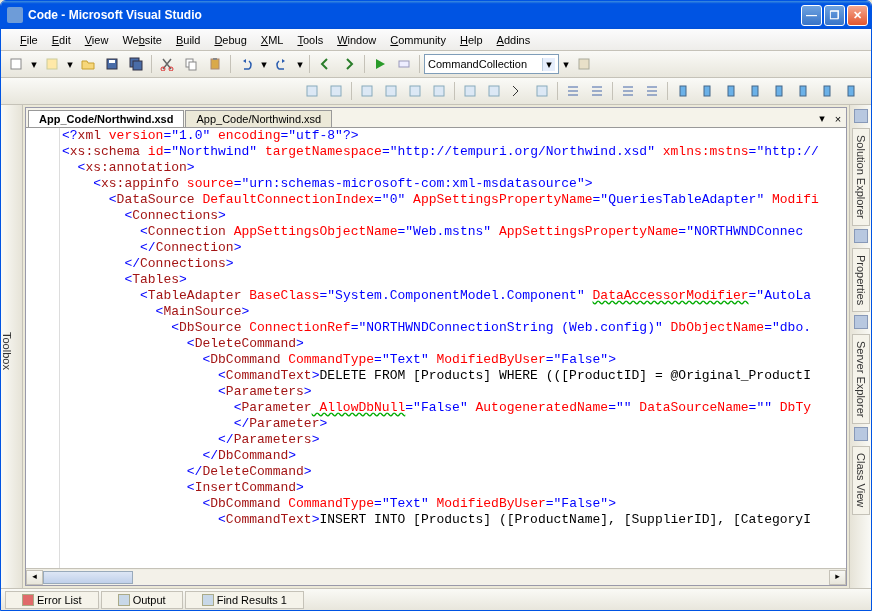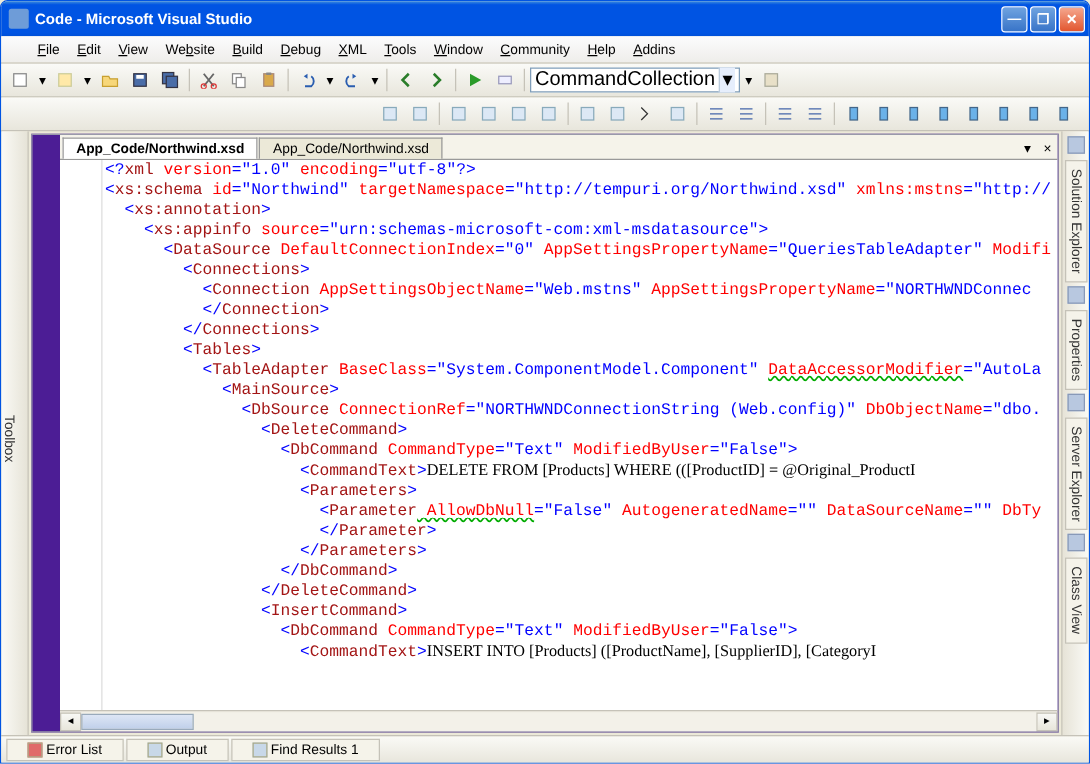--- a/index.html
+++ b/index.html
@@ -4,47 +4,47 @@
 <style>
 * { margin:0; padding:0; box-sizing:border-box; }
 body { font-family:Tahoma,Arial,sans-serif; font-size:11px; background:#ece9d8; overflow:hidden; width:872px; height:611px; }
 .window { width:872px; height:611px; border:1px solid #0054e3; border-radius:6px 6px 0 0; background:#ece9d8; display:flex; flex-direction:column; }
 .titlebar { height:28px; background:linear-gradient(to bottom,#3c8cde 0%,#0054e3 10%,#0054e3 90%,#0050d8 100%); color:#fff; display:flex; align-items:center; padding:0 3px 0 6px; border-radius:5px 5px 0 0; }
 .titlebar .icon { width:16px; height:16px; background:#6e9cd8; margin-right:5px; border-radius:2px; }
 .titlebar .title { flex:1; font-weight:bold; font-size:12px; }
 .titlebar .winbtn { width:21px; height:21px; margin-left:2px; border:1px solid #fff; border-radius:3px; display:flex; align-items:center; justify-content:center; font-weight:bold; font-family:Arial; font-size:11px; cursor:pointer; }
 .titlebar .minbtn,.titlebar .maxbtn { background:linear-gradient(to bottom,#6fa3e0,#3874c8); color:#fff; }
 .titlebar .closebtn { background:linear-gradient(to bottom,#f5a88f,#e2562f); color:#fff; }
-.menubar { height:22px; background:linear-gradient(to bottom,#fcfcfd,#eeedea); display:flex; align-items:center; padding:0 22px; border-bottom:1px solid #c5c2b8; font-size:11px; }
+.menubar { height:22px; background:linear-gradient(to bottom,#fcfcfd,#eeedea); display:flex; align-items:center; padding:0 12px; border-bottom:1px solid #c5c2b8; font-size:11px; }
 .menubar .menuitem { padding:2px 7px; cursor:pointer; }
 .menubar .menuitem u { text-decoration:underline; }
 .toolbar { background:linear-gradient(to bottom,#fafaf7,#e8e6dc); border-bottom:1px solid #c5c2b8; padding:2px 4px; display:flex; align-items:center; flex-wrap:wrap; gap:2px; }
 .tbtn { width:22px; height:22px; display:inline-flex; align-items:center; justify-content:center; cursor:pointer; border:1px solid transparent; border-radius:2px; }
 .tsep { width:1px; height:18px; background:#c5c2b8; margin:0 2px; }
-.tcombo { height:20px; border:1px solid #7f9db9; background:#fff; padding:0 3px; font-size:16px; width:168px; display:flex; align-items:center; }
+.tcombo { height:20px; border:1px solid #7f9db9; background:#fff; padding:0 3px; font-size:11px; width:135px; display:flex; align-items:center; }
 .tcombo .dd { margin-left:auto; width:13px; text-align:center; background:#e6eefc; border-left:1px solid #bcd; }
 .workspace { flex:1; display:flex; overflow:hidden; }
 .leftdock { width:22px; background:linear-gradient(to right,#fafaf6,#e6e3d7); border-right:1px solid #c5c2b8; writing-mode:vertical-lr; text-align:center; padding-top:8px; font-size:11px; color:#333; }
 .rightdock { width:22px; background:linear-gradient(to left,#fafaf6,#e6e3d7); border-left:1px solid #c5c2b8; display:flex; flex-direction:column; align-items:center; padding-top:4px; gap:3px; }
 .rightdock .vtab { writing-mode:vertical-lr; padding:6px 2px; font-size:11px; color:#333; border:1px solid #c5c2b8; background:#f5f3ea; cursor:pointer; }
 .rightdock .vicon { width:14px;height:14px;background:#b8c8e0;border:1px solid #8899b8;margin-bottom:2px; }
-.editor-area { flex:1; display:flex; flex-direction:column; background:#4c1d95; border:1px solid #99a; margin:2px;padding-left:22px; }
+.editor-area { flex:1; display:flex; flex-direction:column; background:#f97316; border:1px solid #99a; margin:2px; }
 .tabstrip { height:20px; background:#f5f3ea; display:flex; align-items:flex-end; border-bottom:1px solid #999; padding-left:2px; }
 .tab { padding:2px 10px; border:1px solid #999; border-bottom:none; margin-right:1px; font-size:11px; background:#ece9d8; cursor:pointer; }
 .tab.active { background:#fff; font-weight:bold; }
 .tabstrip .spacer { flex:1; }
 .tabstrip .tabctl { width:16px; text-align:center; cursor:pointer; padding:2px; }
 .code { flex:1; overflow:auto; background:#fff; font-family:"Courier New",monospace; font-size:13px; line-height:16px; white-space:pre; display:flex; }
 .gutter { width:34px; background:#fff; border-right:1px solid #ddd; flex-shrink:0; }
 .codetxt { flex:1; padding:0 2px; }
 .code .t-el { color:#a31515; } 
 .code .t-dlm { color:#0000ff; } 
 .code .t-atn { color:#ff0000; } 
 .code .t-atv { color:#0000ff; } 
-.code .t-txt { color:#000000;font-family:Liberation Serif, serif; }
+.code .t-txt { color:#000000; }
 .code .t-url { color:#0000ff; }
 .code .t-wavy { text-decoration:underline wavy #0a0; }
 .hscroll { height:17px; background:#efede3; border-top:1px solid #c5c2b8; display:flex; align-items:center; }
 .hscroll .sbbtn { width:17px; height:15px; background:linear-gradient(#f8f8f5,#e8e6db); border:1px solid #c5c2b8; text-align:center; font-size:9px; cursor:pointer; }
 .hscroll .track { flex:1; height:15px; background:#f3f1e9; position:relative; }
 .hscroll .thumb { position:absolute; left:0; width:90px; height:13px; top:1px; background:linear-gradient(#dde6f5,#c0d0ea); border:1px solid #9ab; }
 .bottom-tabs { height:22px; background:linear-gradient(to bottom,#fafaf6,#e8e6dc); border-top:1px solid #c5c2b8; display:flex; align-items:center; padding:0 4px; gap:2px; }
 .bottom-tabs .btab { padding:2px 16px; border:1px solid #c5c2b8; background:#f5f3ea; cursor:pointer; display:flex; align-items:center; gap:3px; font-size:11px; }
 .bottom-tabs .bicon { width:12px; height:12px; background:#d9c070; border:1px solid #aa8; }
 .statusbar { height:20px; background:linear-gradient(to bottom,#f6f5ef,#e1ded2); border-top:1px solid #c5c2b8; display:flex; align-items:center; font-size:11px; padding:0 6px; }

